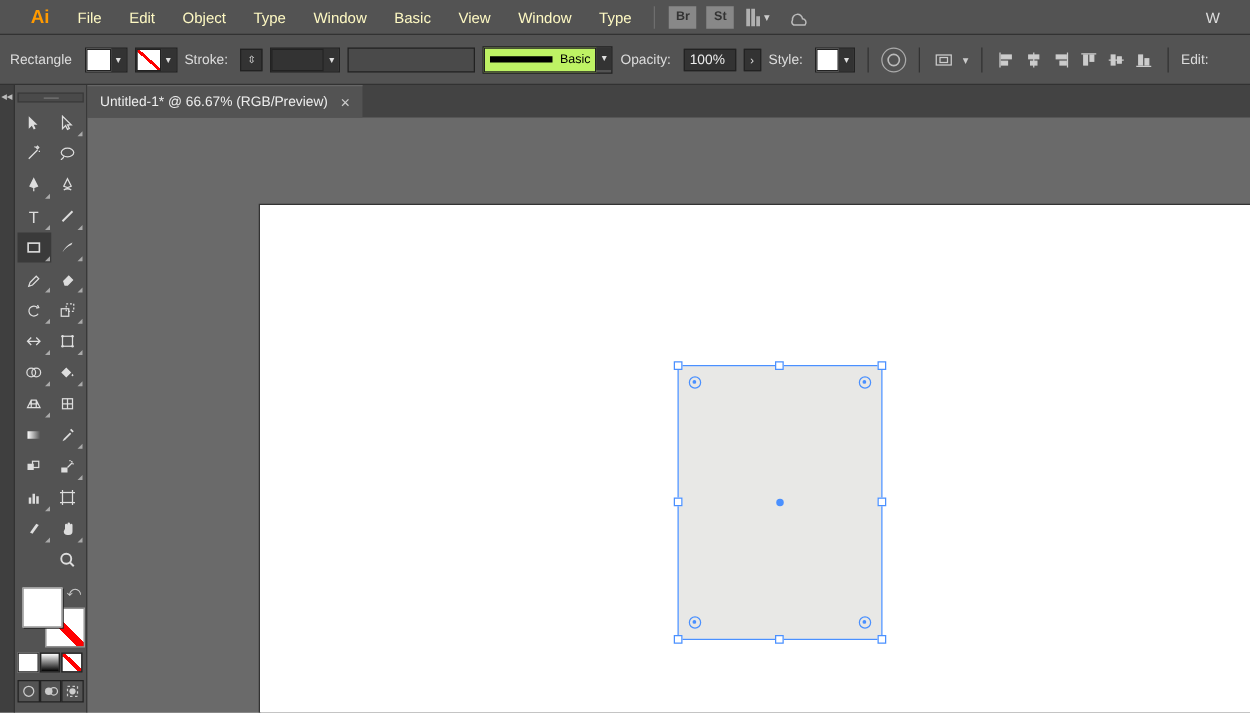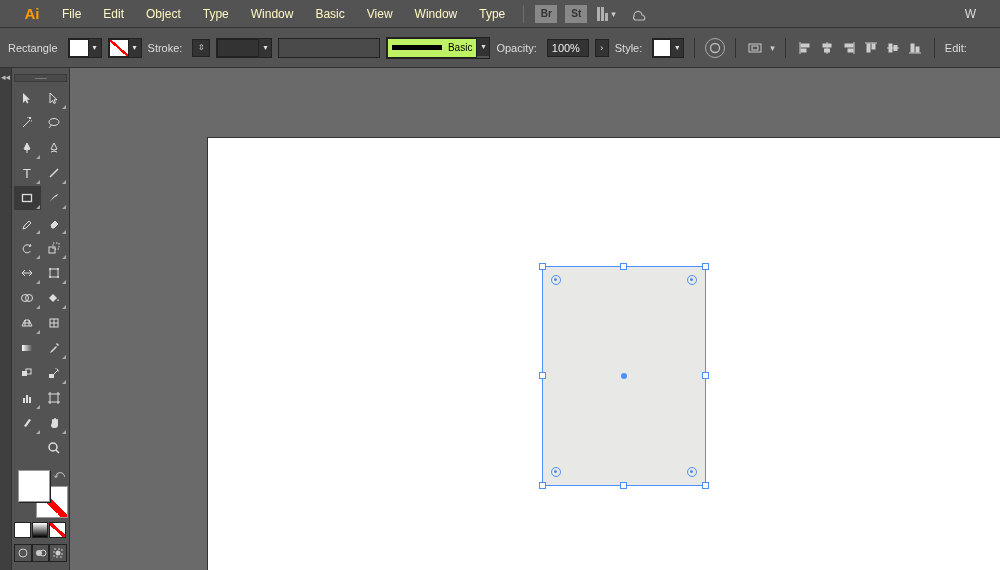--- a/index.html
+++ b/index.html
@@ -477,20 +477,26 @@
       <div class="screen-btn">
           <svg width="14" height="12" viewBox="0 0 14 12">
             <rect x="3" y="2" width="8" height="8" stroke="#ccc" fill="none" stroke-dasharray="2"></rect>
             <circle cx="7" cy="6" r="2.5" fill="#ccc"></circle>
           </svg>
         </div>
     </div>
   </div>
 
   <div class="canvas-area">
+    <div class="tab-strip">
+      <div class="doc-tab">
+        <span>Untitled-1* @ 66.67% (RGB/Preview)</span>
+        <span class="tab-close">×</span>
+      </div>
+    </div>
     <div class="viewport">
       <div class="artboard"></div>
 
       <div class="shape-rect" style="left:473px; top:199px;"></div>
 
       <div class="sel-box" style="left:472px; top:198px; width:164px; height:220px;">
         <div class="handle tl"></div>
         <div class="handle tm"></div>
         <div class="handle tr"></div>
         <div class="handle ml"></div>

